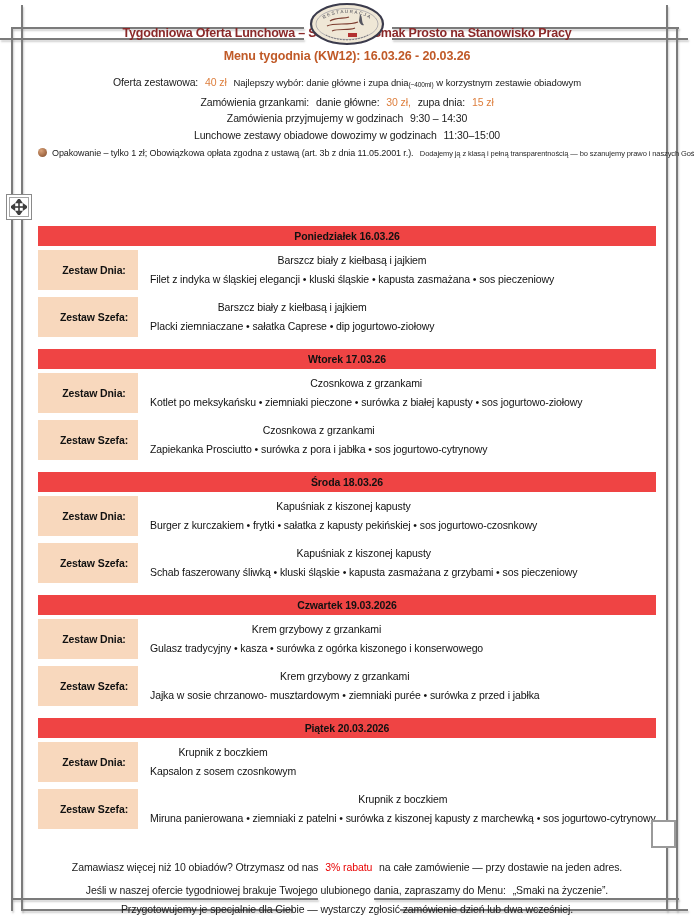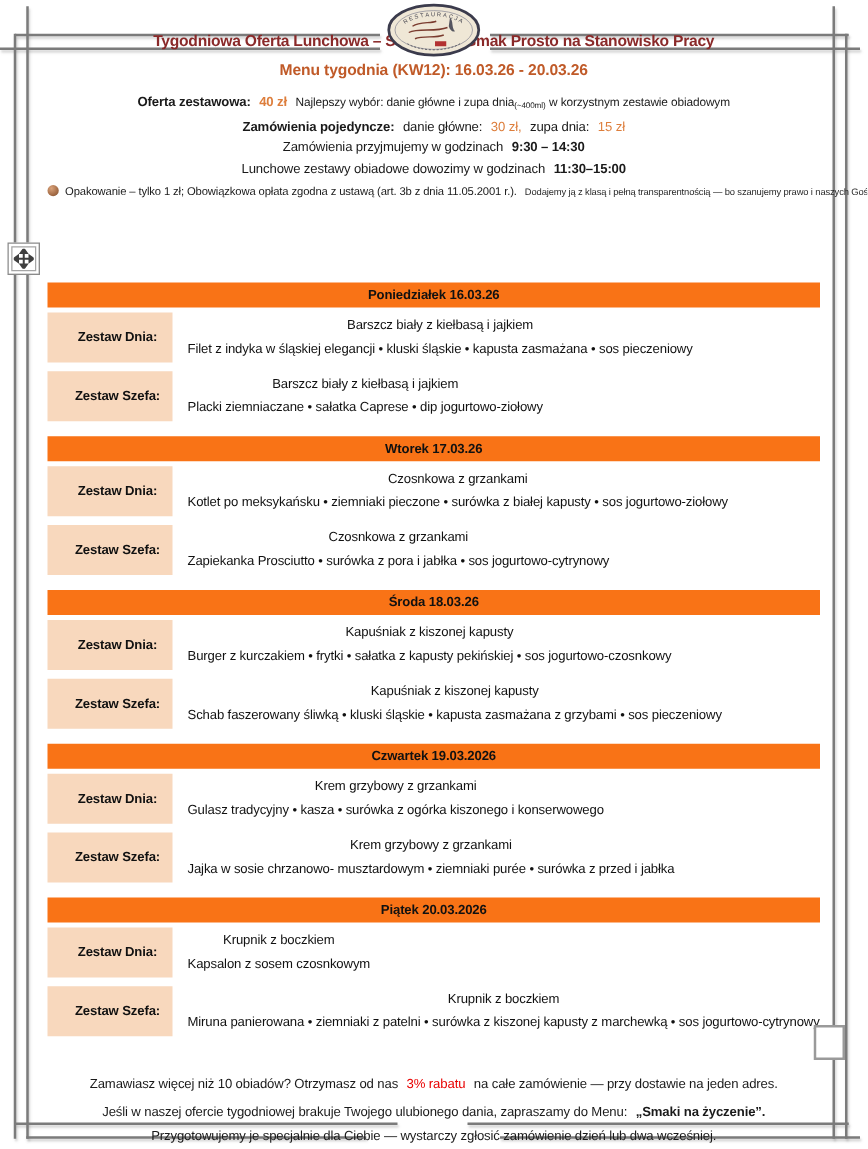--- a/index.html
+++ b/index.html
@@ -9,36 +9,36 @@
   }
   
   .bl{position:absolute;background:#7b7b7b;box-shadow:1px 2px 2px rgba(120,120,120,0.35);}
   .h{height:2px;} .v{width:2px;}
 
   
   .header{position:absolute;left:38px;top:26px;width:618px;text-align:center;}
   .title{font-size:12.5px;font-weight:bold;color:#8a2929;margin-bottom:9px;letter-spacing:-0.2px;}
   .week{font-size:12.5px;font-weight:bold;color:#c05a28;margin-bottom:11px;}
   .info{font-size:10.5px;line-height:16.5px;}
-  .b{font-weight:bold;}
+  .b{font-weight:normal;}
   .price{color:#dd7e3c;}
   .small{font-size:9.5px;}
   .tiny{font-size:6.5px;vertical-align:-1px;}
   .ml{margin-left:4px;}
   .note{font-size:10.5px;line-height:15px;margin-top:4px;}
   .packaging{font-size:9px;margin-top:5px;white-space:nowrap;}
   .pack-icon{display:inline-block;width:9px;height:9px;border-radius:50%;
     background:radial-gradient(circle at 35% 30%, #d9a27a 0%, #a9714b 55%, #7c4a2b 100%);
     vertical-align:-1px;margin-right:5px;}
   .xsmall{font-size:7.5px;color:#2a2a2a;}
 
   
   .days{position:absolute;left:38px;top:226px;width:618px;}
   .day{margin-bottom:12px;}
-  .day-band{background:#f97316;height:20px;line-height:20px;text-align:center;
+  .day-band{background:#ef4444;height:20px;line-height:20px;text-align:center;
     font-weight:bold;font-size:10.5px;color:#111;margin-bottom:4px;}
   .row{display:flex;align-items:stretch;margin-bottom:7px;}
   .set-label{width:88px;min-width:88px;height:40px;background:#f8d8bd;display:flex;
     align-items:center;justify-content:center;font-weight:bold;font-size:10.5px;color:#111;padding-left:12px;}
   .dishes{margin-left:12px;display:flex;flex-direction:column;justify-content:center;text-align:center;}
   .dish-line{font-size:10.5px;line-height:19px;color:#111;white-space:nowrap;}
 
   
   .footer{position:absolute;left:28px;top:861px;width:638px;text-align:center;font-size:10.5px;}
   .f1{margin-bottom:11px;} .f2{margin-bottom:7px;}
@@ -109,21 +109,21 @@
     <div class="week">Menu tygodnia (KW12): 16.03.26 - 20.03.26</div>
 
     <div class="info">
       <span class="b">Oferta zestawowa:</span>
       <span class="b price ml">40 zł</span>
       <span class="small ml">Najlepszy wybór: danie główne i zupa dnia</span><span class="tiny">(~400ml)</span>
       <span class="small">w korzystnym zestawie obiadowym</span>
     </div>
 
     <div class="info">
-      <span class="b">Zamówienia pojedyncze:</span>
+      <span class="b">Zamówienia grzankami:</span>
       <span class="ml">danie główne:</span>
       <span class="price ml">30 zł,</span>
       <span class="ml">zupa dnia:</span>
       <span class="price ml">15 zł</span>
     </div>
 
     <div class="info">
       <span>Zamówienia przyjmujemy w godzinach</span>
       <span class="b ml">9:30 – 14:30</span>
     </div>

